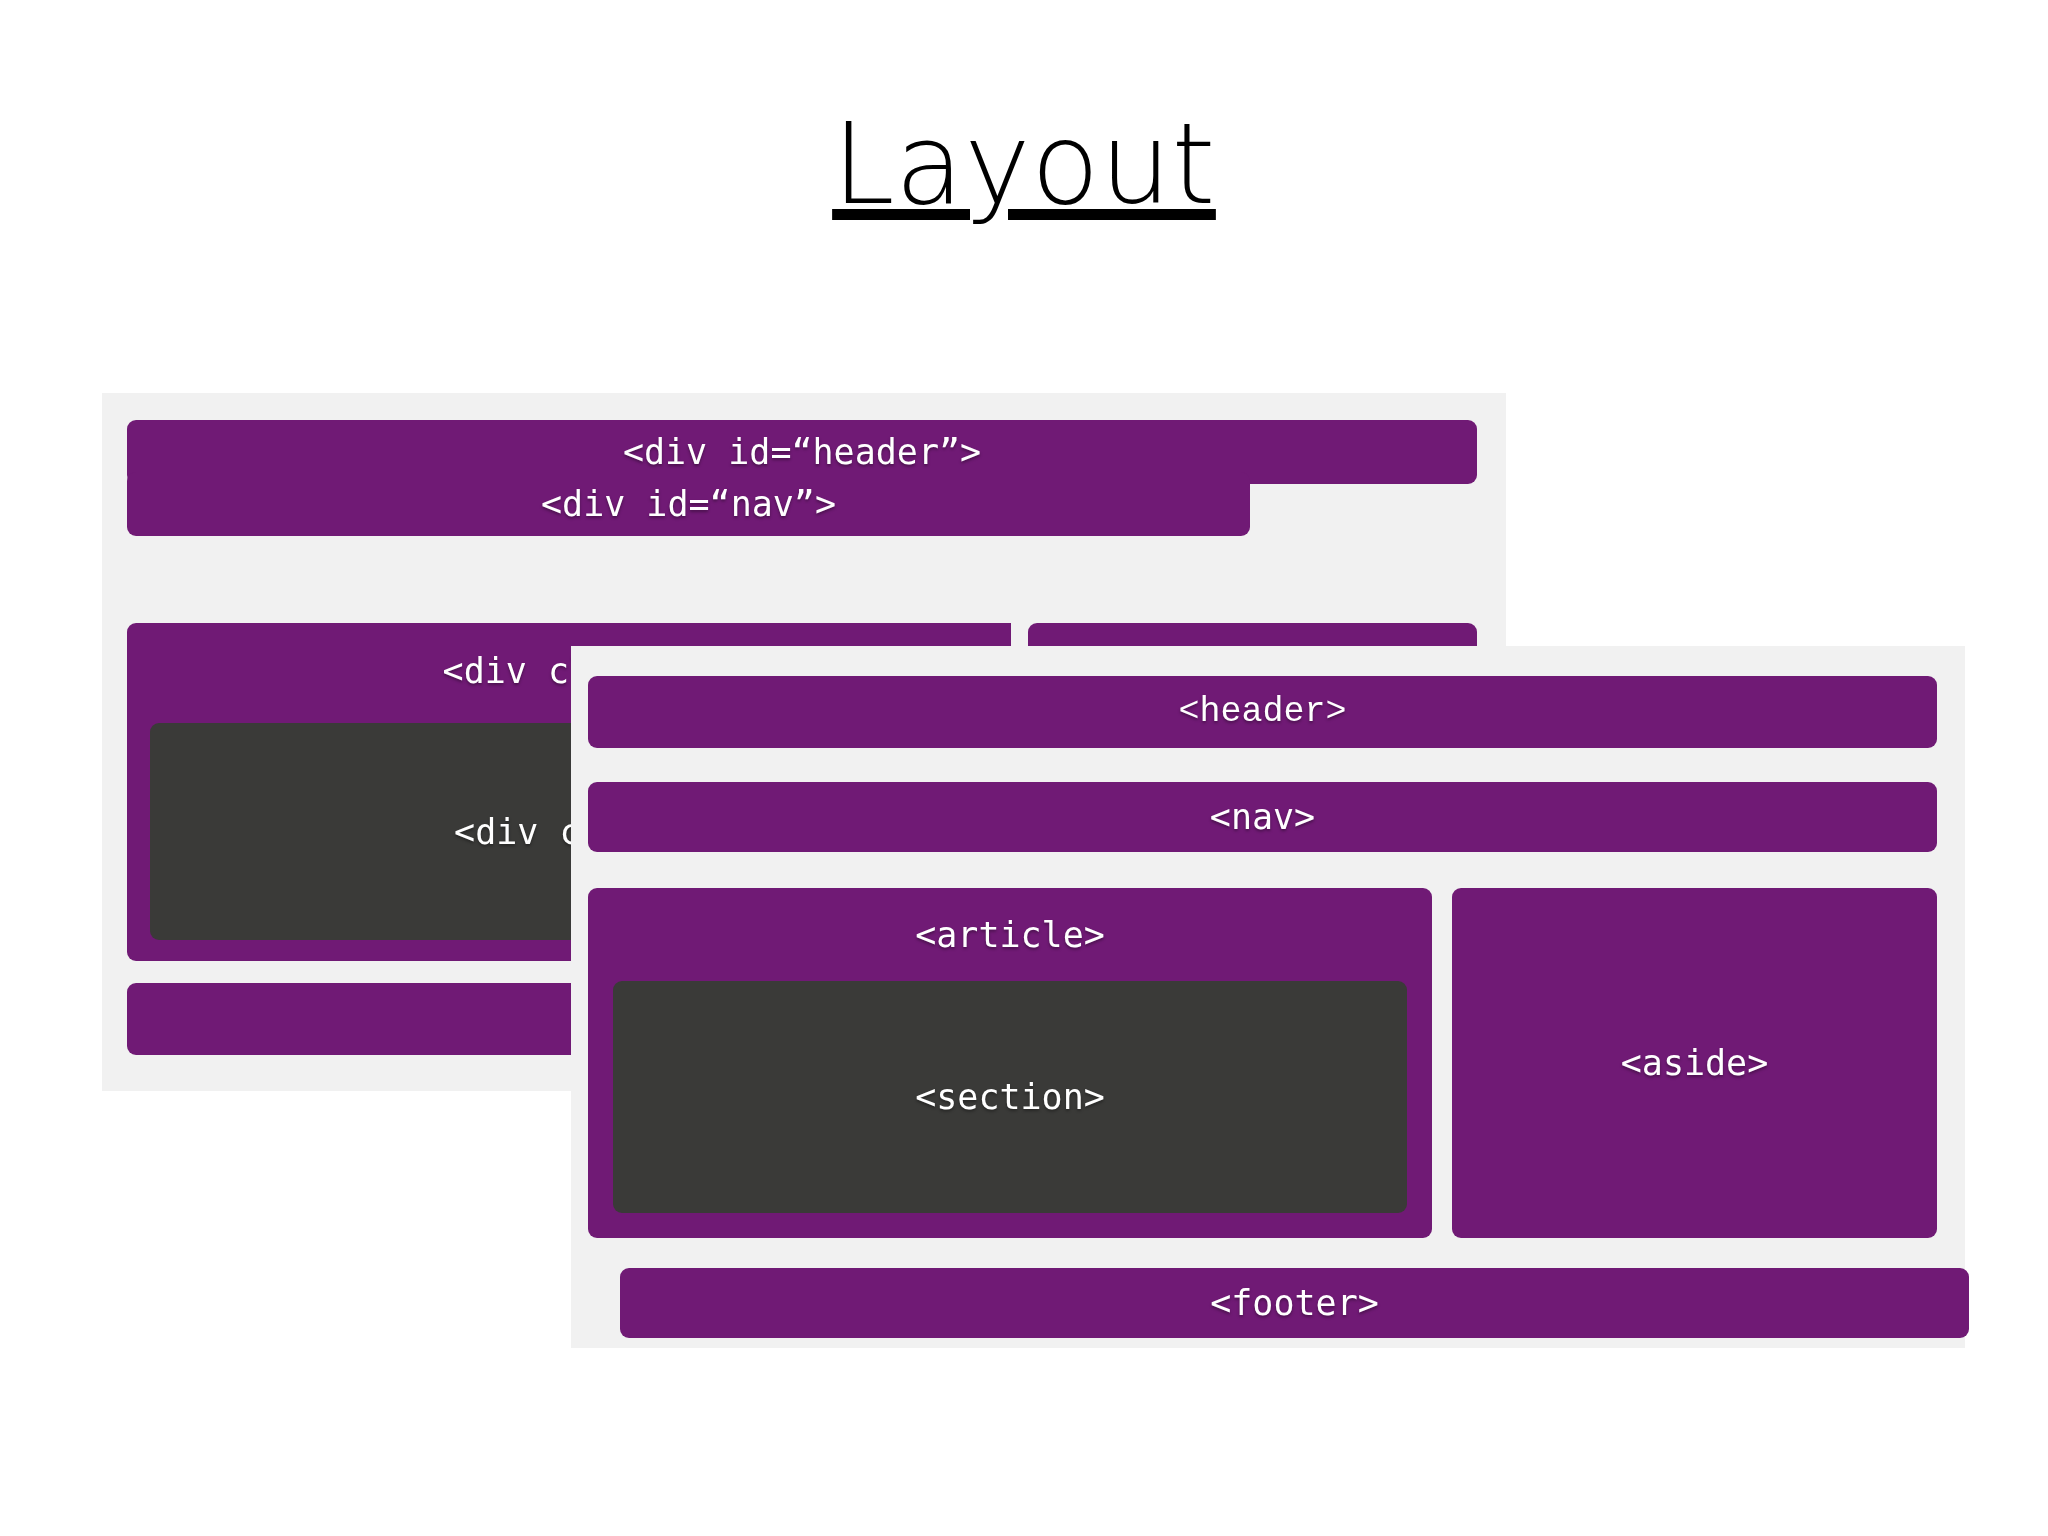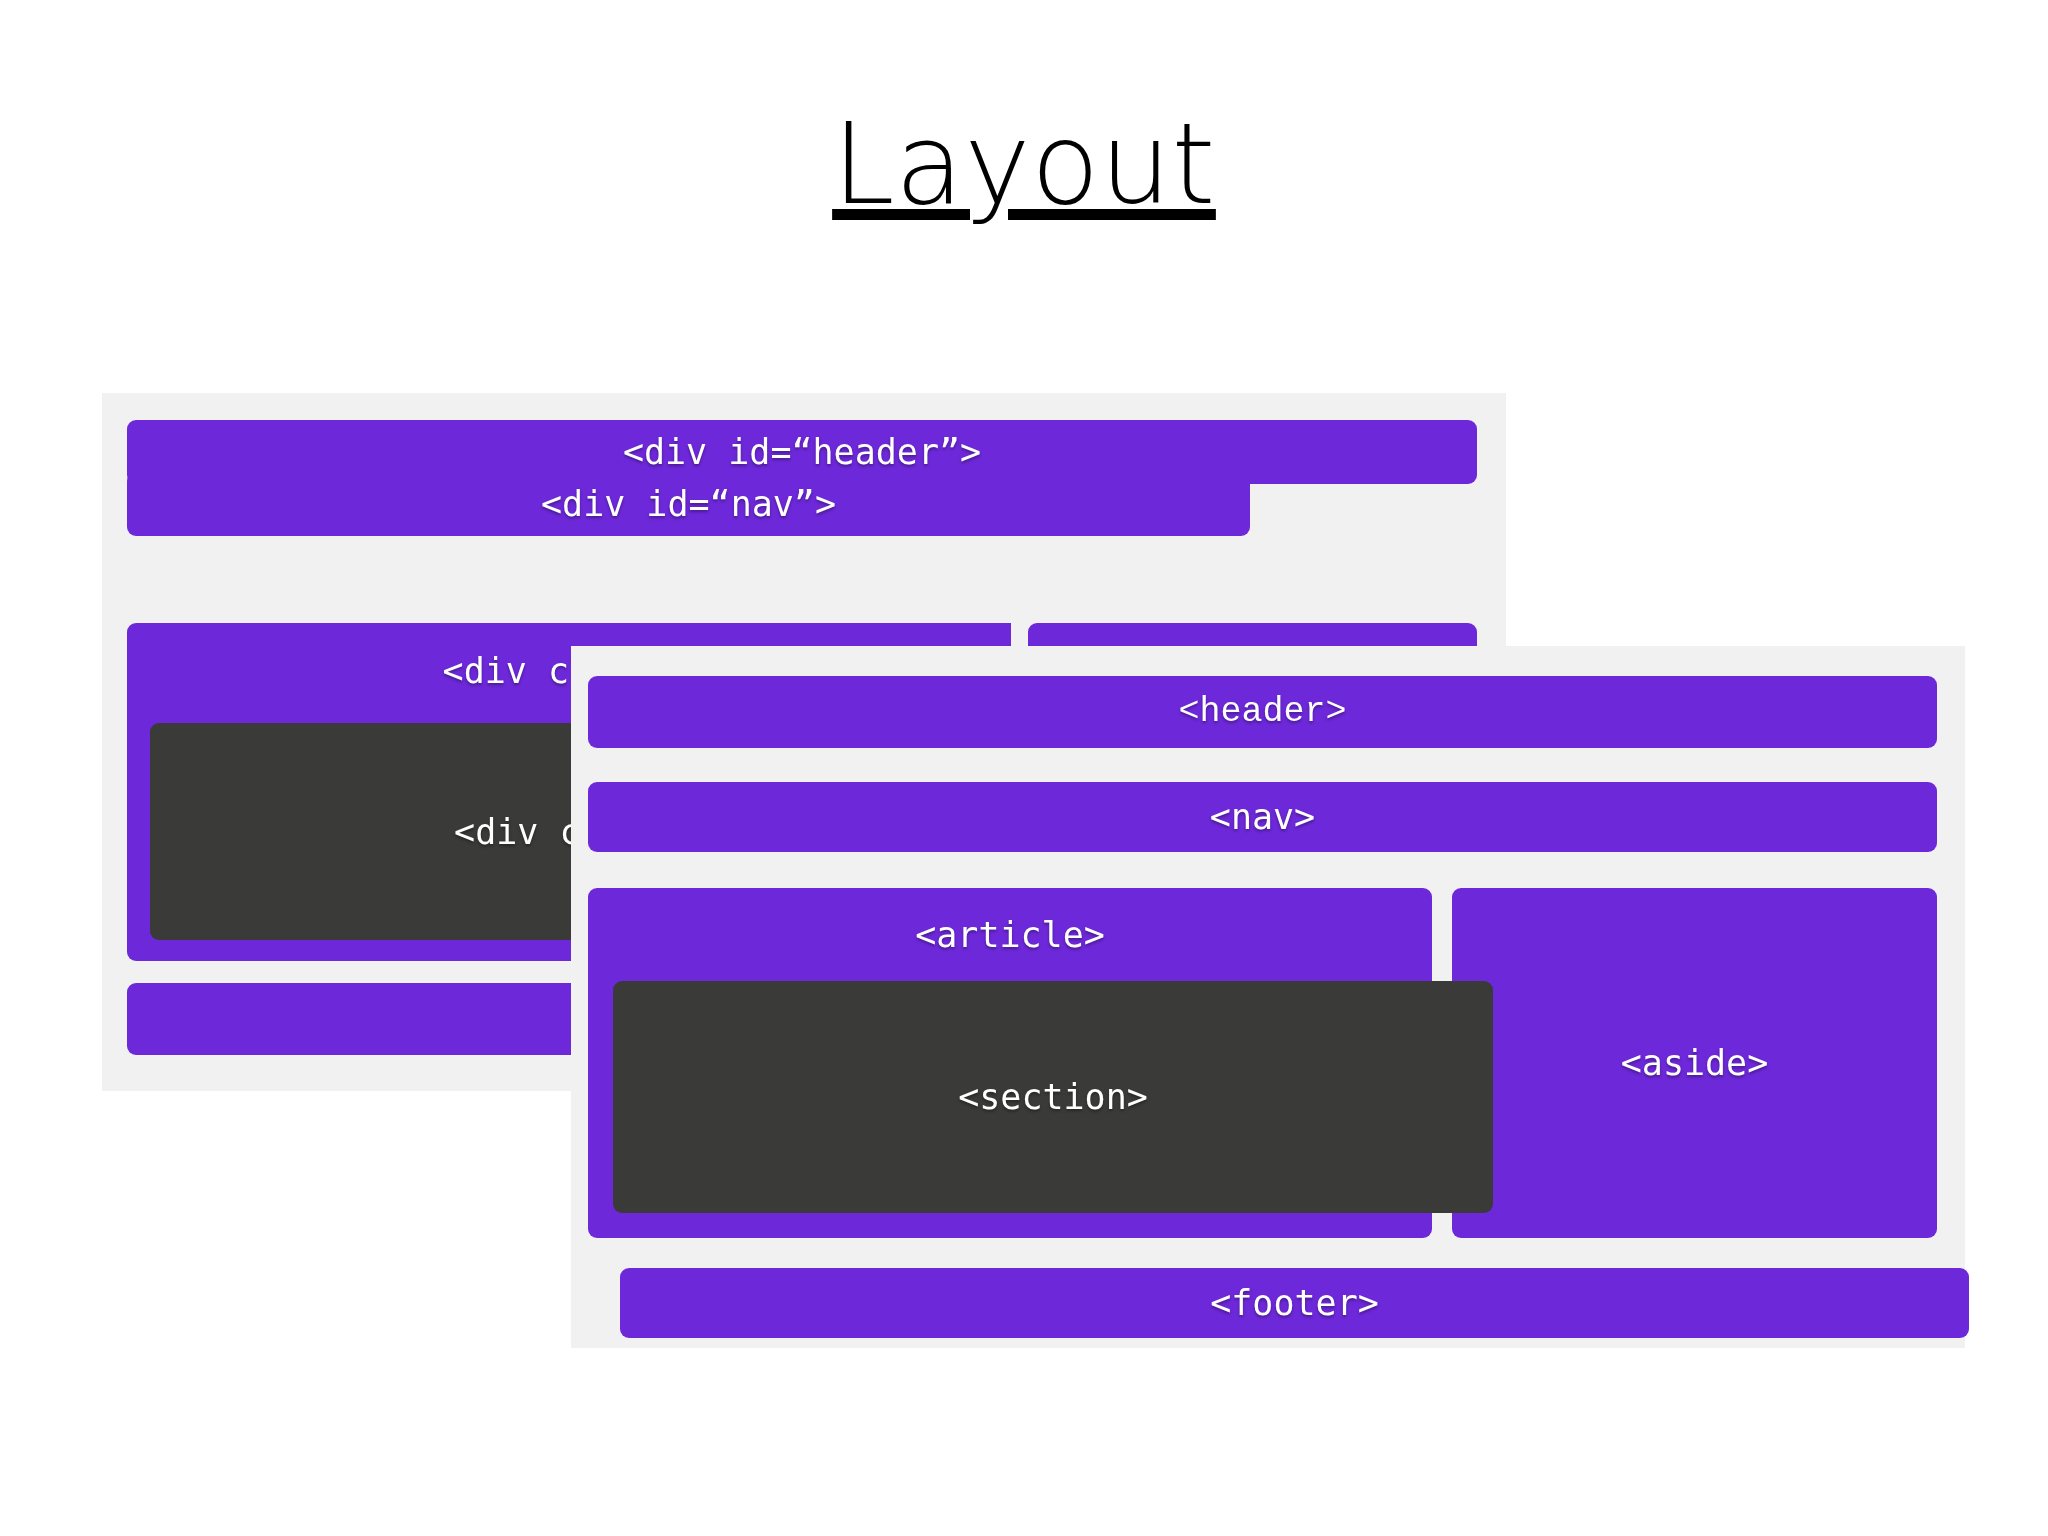--- a/index.html
+++ b/index.html
@@ -50,21 +50,21 @@
     top: 646px;
     width: 1394px;
     height: 702px;
     padding: 30px 30px 30px 17px;
     z-index: 2;
     box-shadow: 0 0 0 0 rgba(0,0,0,0);
   }
 
   
   .box {
-    background: #6d28d9;
+    background: #701a75;
     border-radius: 9px;
     color: #ffffff;
     font-family: "DejaVu Sans Mono", monospace;
     font-size: 35px;
     display: flex;
     align-items: center;
     justify-content: center;
     box-sizing: border-box;
     text-shadow: 0 2px 3px rgba(0,0,0,0.35);
     overflow: hidden;
@@ -158,21 +158,21 @@
     height: 350px;
     z-index: 3;
     align-items: flex-start;
     justify-content: center;
     padding-top: 27px;
   }
   .front-section {
     position: absolute;
     left: 613px;
     top: 981px;
-    width: 880px;
+    width: 794px;
     height: 232px;
     z-index: 4;
   }
   .front-aside {
     position: absolute;
     left: 1452px;
     top: 888px;
     width: 485px;
     height: 350px;
     z-index: 3;

